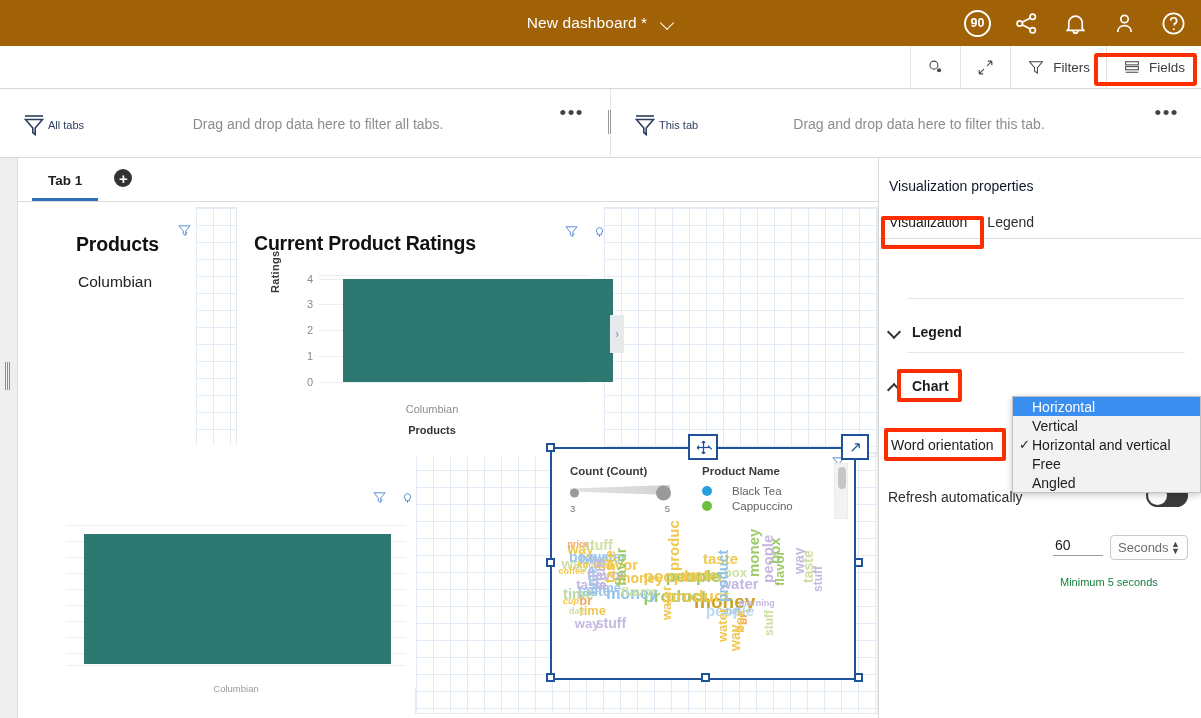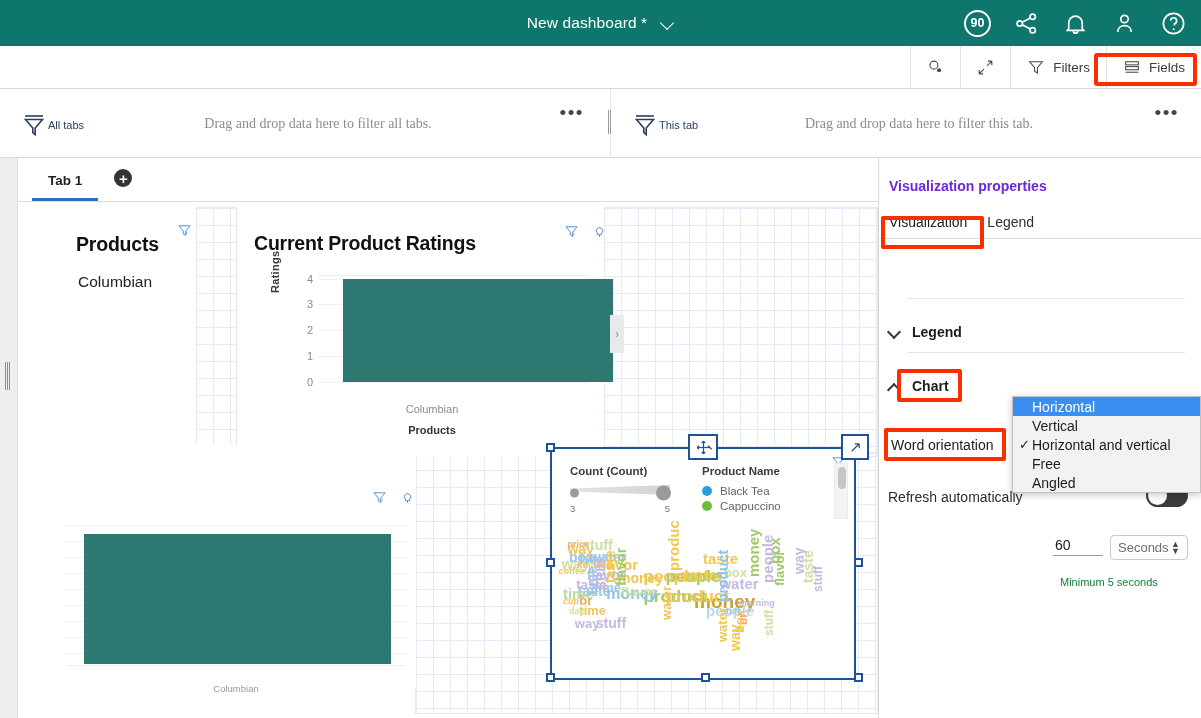--- a/index.html
+++ b/index.html
@@ -7,21 +7,21 @@
     width: 1201px; height: 718px;
     font-family: "Liberation Sans", sans-serif;
     background: #ffffff;
     overflow: hidden;
   }
   #app { position: relative; width: 1201px; height: 718px; }
 
   
   .topbar {
     position: absolute; left: 0; top: 0; width: 1201px; height: 46px;
-    background: #0f766e; display: flex; align-items: center;
+    background: #a16207; display: flex; align-items: center;
   }
   .topbar-title-wrap {
     position: absolute; left: 0; right: 0; top: 0; height: 46px;
     display: flex; align-items: center; justify-content: center; gap: 14px;
   }
   .topbar-title {
     color: #ffffff; font-size: 15.5px; letter-spacing: .1px;
   }
   .chev-down {
     width: 13px; height: 13px; position: relative; cursor: pointer;
@@ -76,21 +76,21 @@
     position: relative; height: 69px; display: flex; align-items: center;
     border-right: 1px solid #e4e4e4;
   }
   .fz.all { width: 611px; }
   .fz.this { width: 590px; border-right: none; }
   .fz-icon-wrap {
     display: flex; flex-direction: row; align-items: center;
     width: 86px; margin-left: 20px; cursor: pointer;
   }
   .fz-icon-label { font-size: 11px; color: #2c3e60; margin-top: 2px; }
-  .fz-hint { flex: 1; text-align: center; font-size: 14px; color: #8c8c8c; margin-right: 80px; font-family: Liberation Serif, serif; }
+  .fz-hint { flex: 1; text-align: center; font-size: 14px; color: #8c8c8c; margin-right: 80px; }
   .fz-dots {
     position: absolute; right: 26px; top: 14px; color: #444;
     font-size: 19px; letter-spacing: 1.5px; cursor: pointer; line-height: 1;
   }
   .fz.this .fz-dots { right: 22px; }
   .band-grip {
     position: absolute; left: 608px; top: 110px; width: 4px; height: 24px;
   }
   .band-grip span { display:block; width:1px; height:24px; background:#9b9b9b; float:left; margin-right:1px;}
 
@@ -225,21 +225,21 @@
   .wc-knob {
     position: absolute; border-radius: 50%; background: #9a9a9a; top: 50%;
     transform: translateY(-50%);
   }
   .wc-knob.a { left: 0; width: 9px; height: 9px; }
   .wc-knob.b { left: 86px; width: 15px; height: 15px; }
   .wc-grad-labels {
     display: flex; justify-content: space-between; width: 100px;
     font-size: 9.5px; color: #777; margin-top: 2px;
   }
-  .wc-leg-item { display: flex; align-items: center; gap: 8px; font-size: 11.5px; color: #636363; margin-bottom: 3px; }
+  .wc-leg-item { display: flex; align-items: center; gap: 20px; font-size: 11.5px; color: #636363; margin-bottom: 3px; }
   .wc-dot { width: 10px; height: 10px; border-radius: 50%; display: inline-block; }
   .wc-scroll {
     position: absolute; right: 6px; top: 14px; width: 14px; height: 56px;
     background: #f3f3f3; border: 1px solid #ececec;
   }
   .wc-thumb {
     position: absolute; left: 3px; top: 3px; width: 8px; height: 22px;
     background: #c6c6c6; border-radius: 4px;
   }
   .wc-cloud {
@@ -264,21 +264,21 @@
     border: 2px solid #1f5299; display: flex; align-items: center;
     justify-content: center; z-index: 41; cursor: pointer;
   }
 
   
   .props {
     position: absolute; left: 878px; top: 158px; width: 323px; height: 560px;
     background: #ffffff; border-left: 1px solid #d9d9d9;
   }
   .props-title {
-    position: absolute; left: 10px; top: 20px; font-size: 14px; font-weight: bold; color: #6d28d9;
+    position: absolute; left: 10px; top: 20px; font-size: 14px; font-weight: normal; color: #0f172a;
   }
   .props-tabs {
     position: absolute; left: 0; top: 48px; width: 323px; height: 33px;
     border-bottom: 1px solid #dcdcdc; display: flex; align-items: center;
   }
   .ptab { font-size: 14px; color: #1c1c1c; padding: 0 10px; cursor: pointer; }
   .ptab.second { color: #2f2f2f; }
   .sec {
     position: absolute; left: 10px; right: 16px; display: flex; align-items: center; gap: 12px;
     cursor: pointer;

